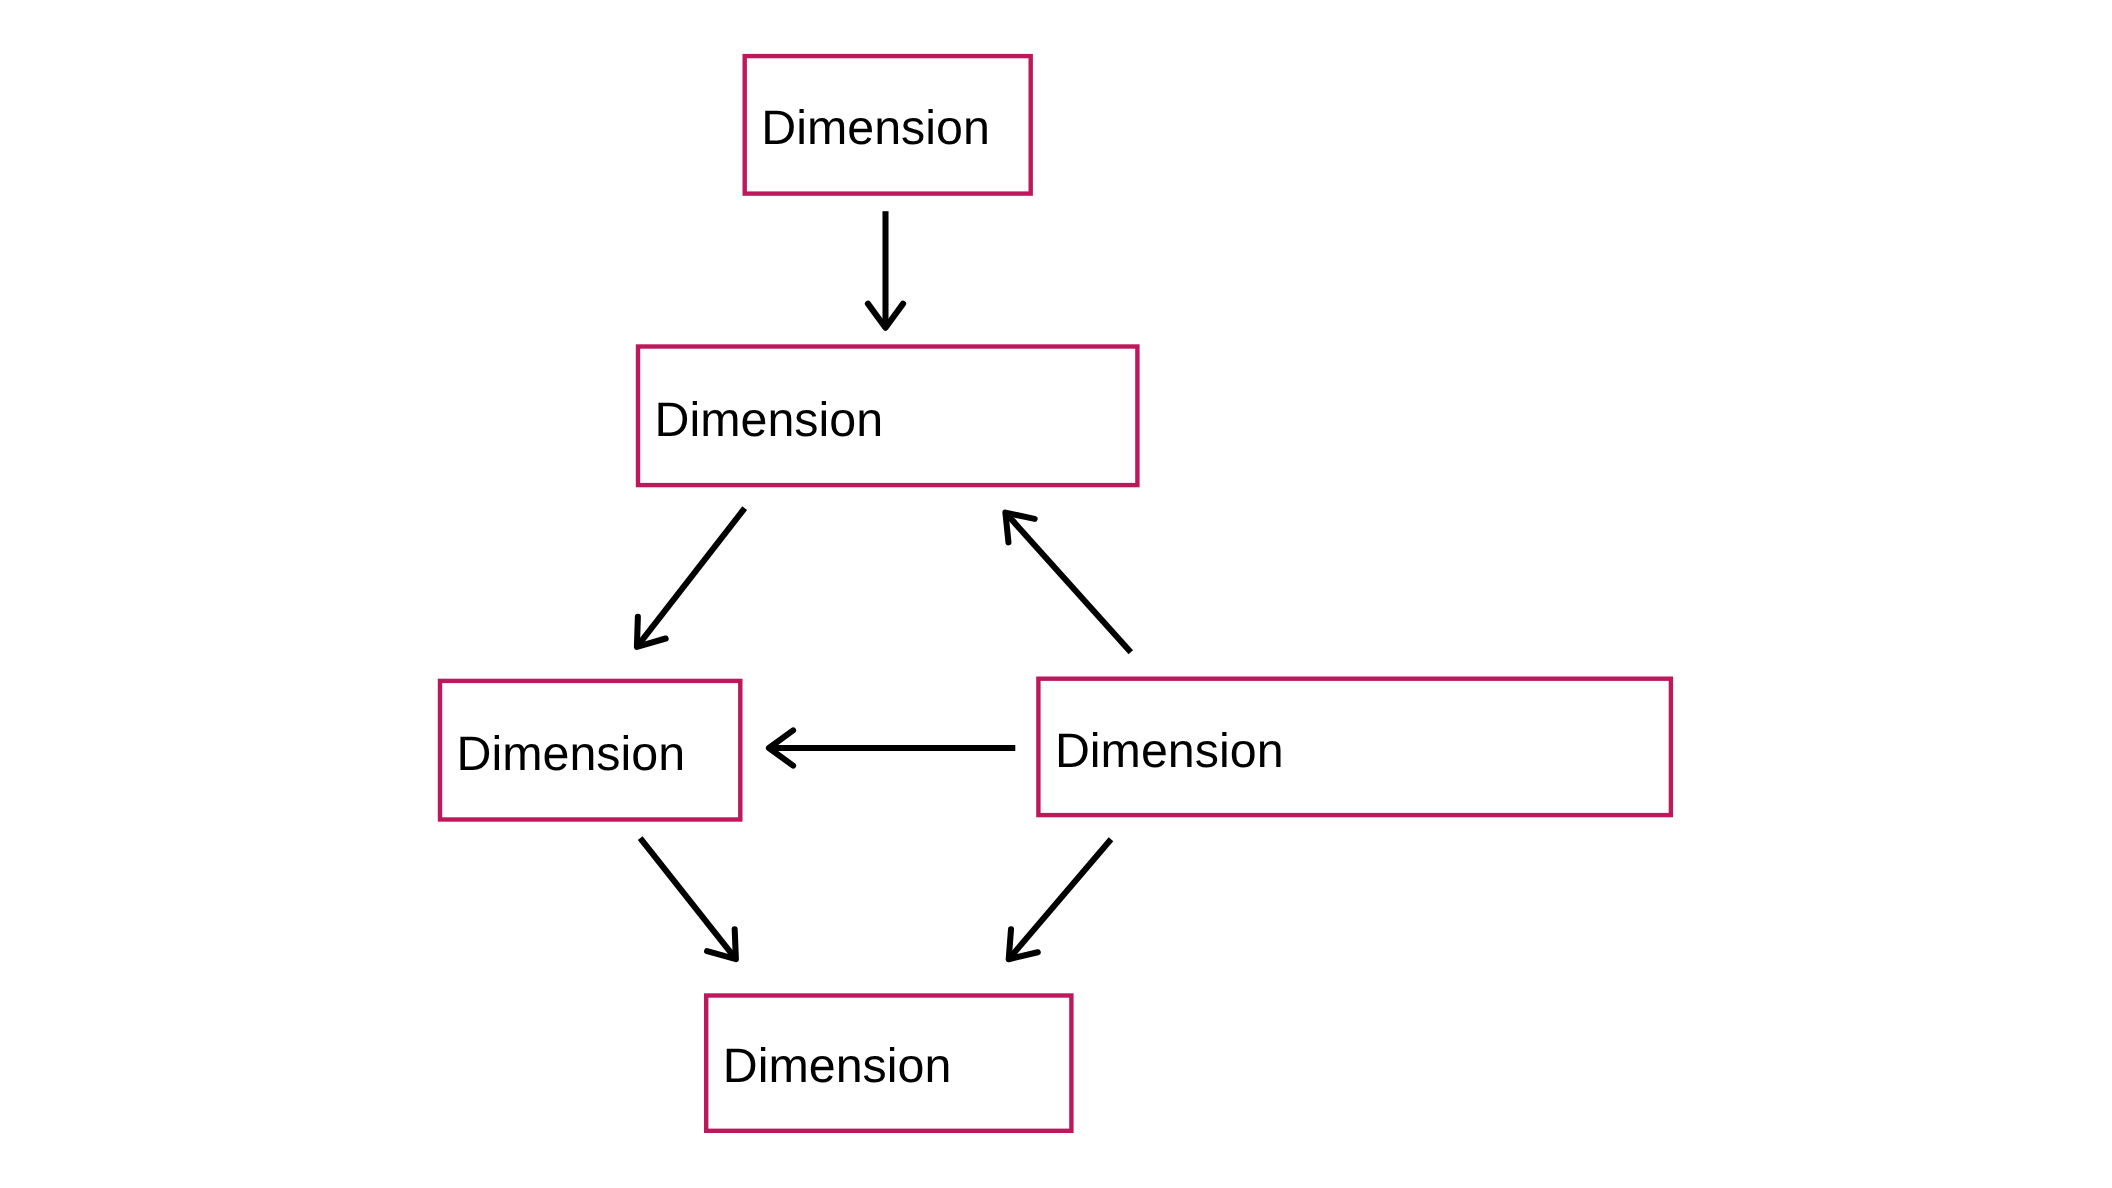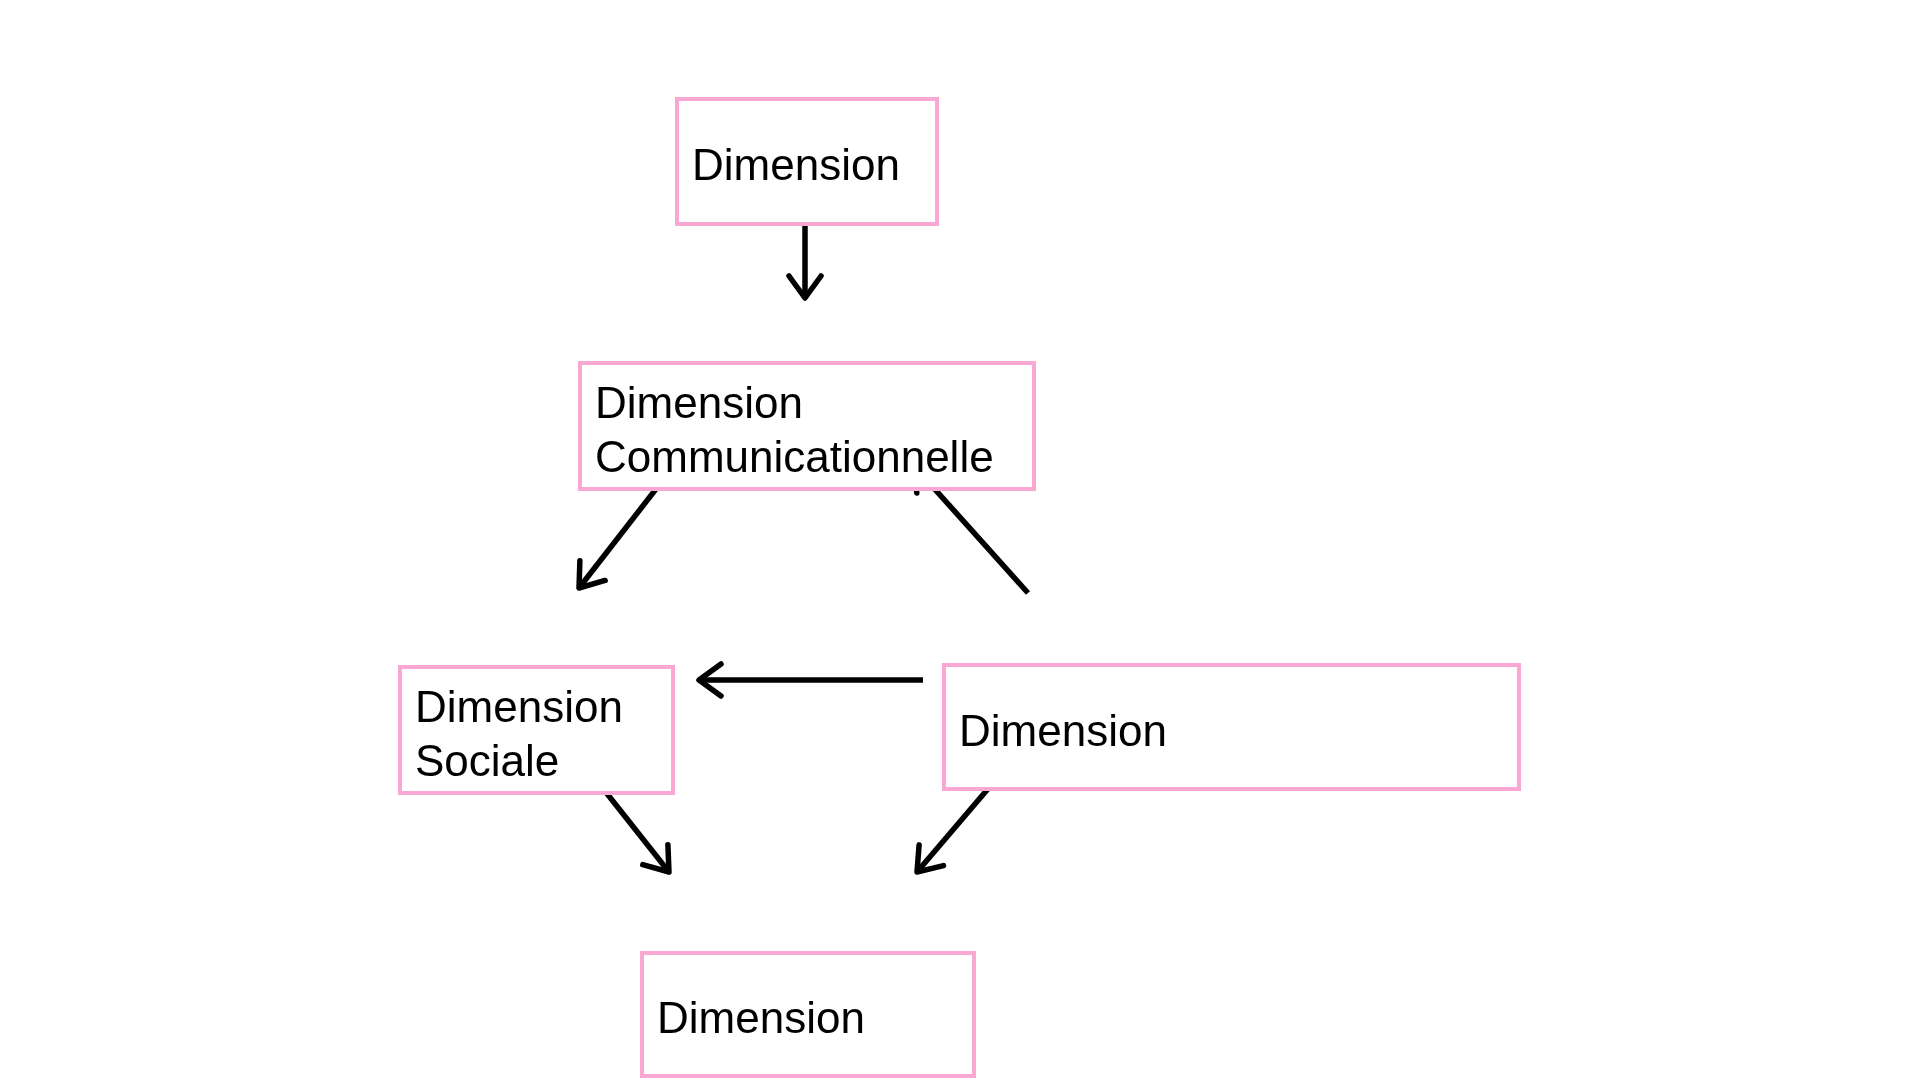--- a/index.html
+++ b/index.html
@@ -18,31 +18,30 @@
   #arrow-layer {
     position: absolute;
     left: 0;
     top: 0;
     width: 1920px;
     height: 1080px;
   }
   .node-box {
     position: absolute;
     box-sizing: border-box;
-    border: 4px solid #f9a8d4;
+    border: 4px solid #be185d;
     background: #ffffff;
     color: #000000;
     font-size: 44px;
     line-height: 54px;
     padding: 7px 12px 0 13px;
     white-space: nowrap;
     display: flex;
     flex-direction: column;
     justify-content: center;
-    margin-top: 48px;
   }
   .node-line { display: block; }
 
   #node-interactive        { left: 675px; top: 49px;  width: 264px; height: 129px; }
   #node-communicationnelle { left: 578px; top: 313px; width: 458px; height: 130px; }
   #node-sociale            { left: 398px; top: 617px; width: 277px; height: 130px; }
   #node-caracteristiques   { left: 942px; top: 615px; width: 579px; height: 128px; }
   #node-psychologique      { left: 640px; top: 903px; width: 336px; height: 127px; }
 </style>
 </head>
@@ -76,26 +75,24 @@
       <line x1="1010" y1="763" x2="917" y2="872" stroke="#000000" stroke-width="5.5" marker-end="url(#arrowhead)"></line>
     </g>
   </svg>
 
   <div id="node-interactive" class="node-box">
     <span class="node-line">Dimension</span>
   </div>
 
   <div id="node-communicationnelle" class="node-box">
     <span class="node-line">Dimension</span>
-    <span class="node-line">Communicationnelle</span>
   </div>
 
   <div id="node-sociale" class="node-box">
     <span class="node-line">Dimension</span>
-    <span class="node-line">Sociale</span>
   </div>
 
   <div id="node-caracteristiques" class="node-box">
     <span class="node-line">Dimension</span>
   </div>
 
   <div id="node-psychologique" class="node-box">
     <span class="node-line">Dimension</span>
   </div>
 

